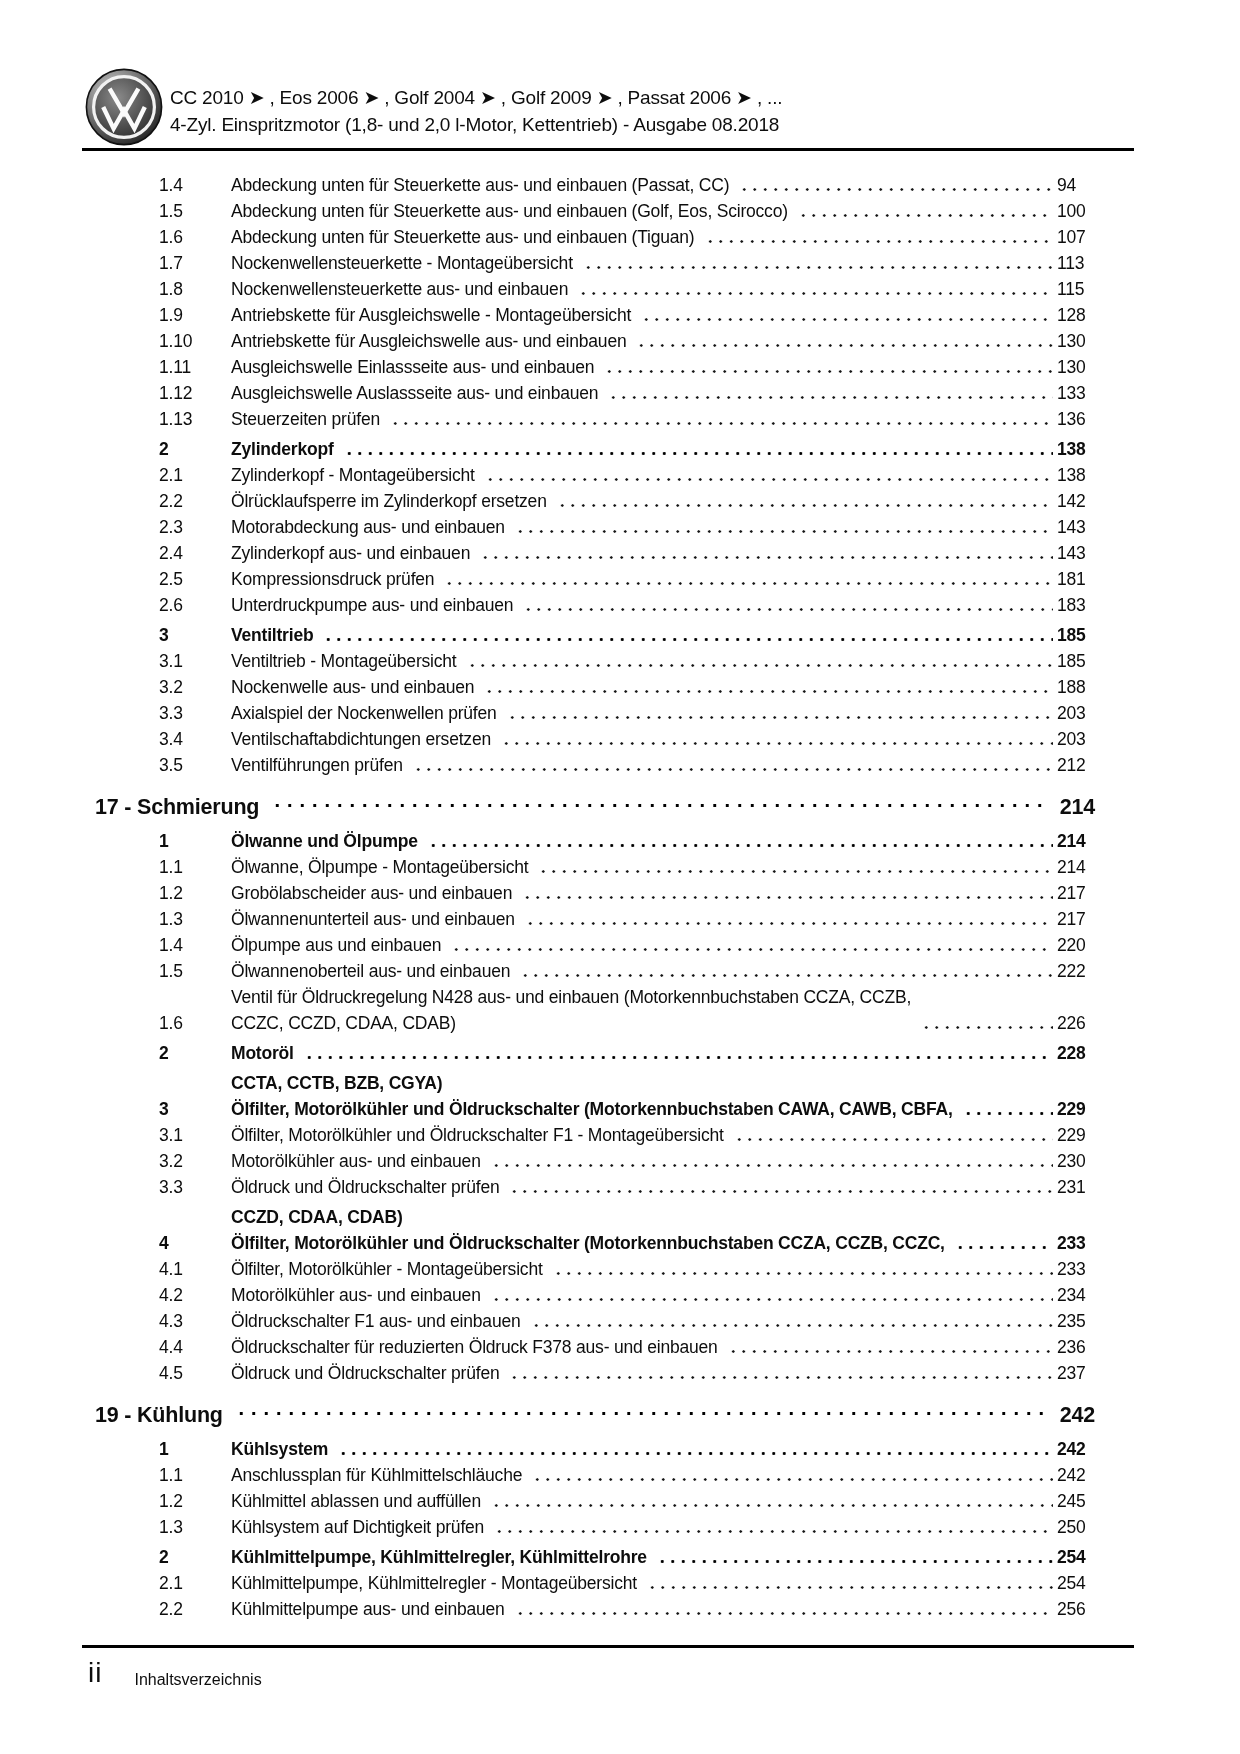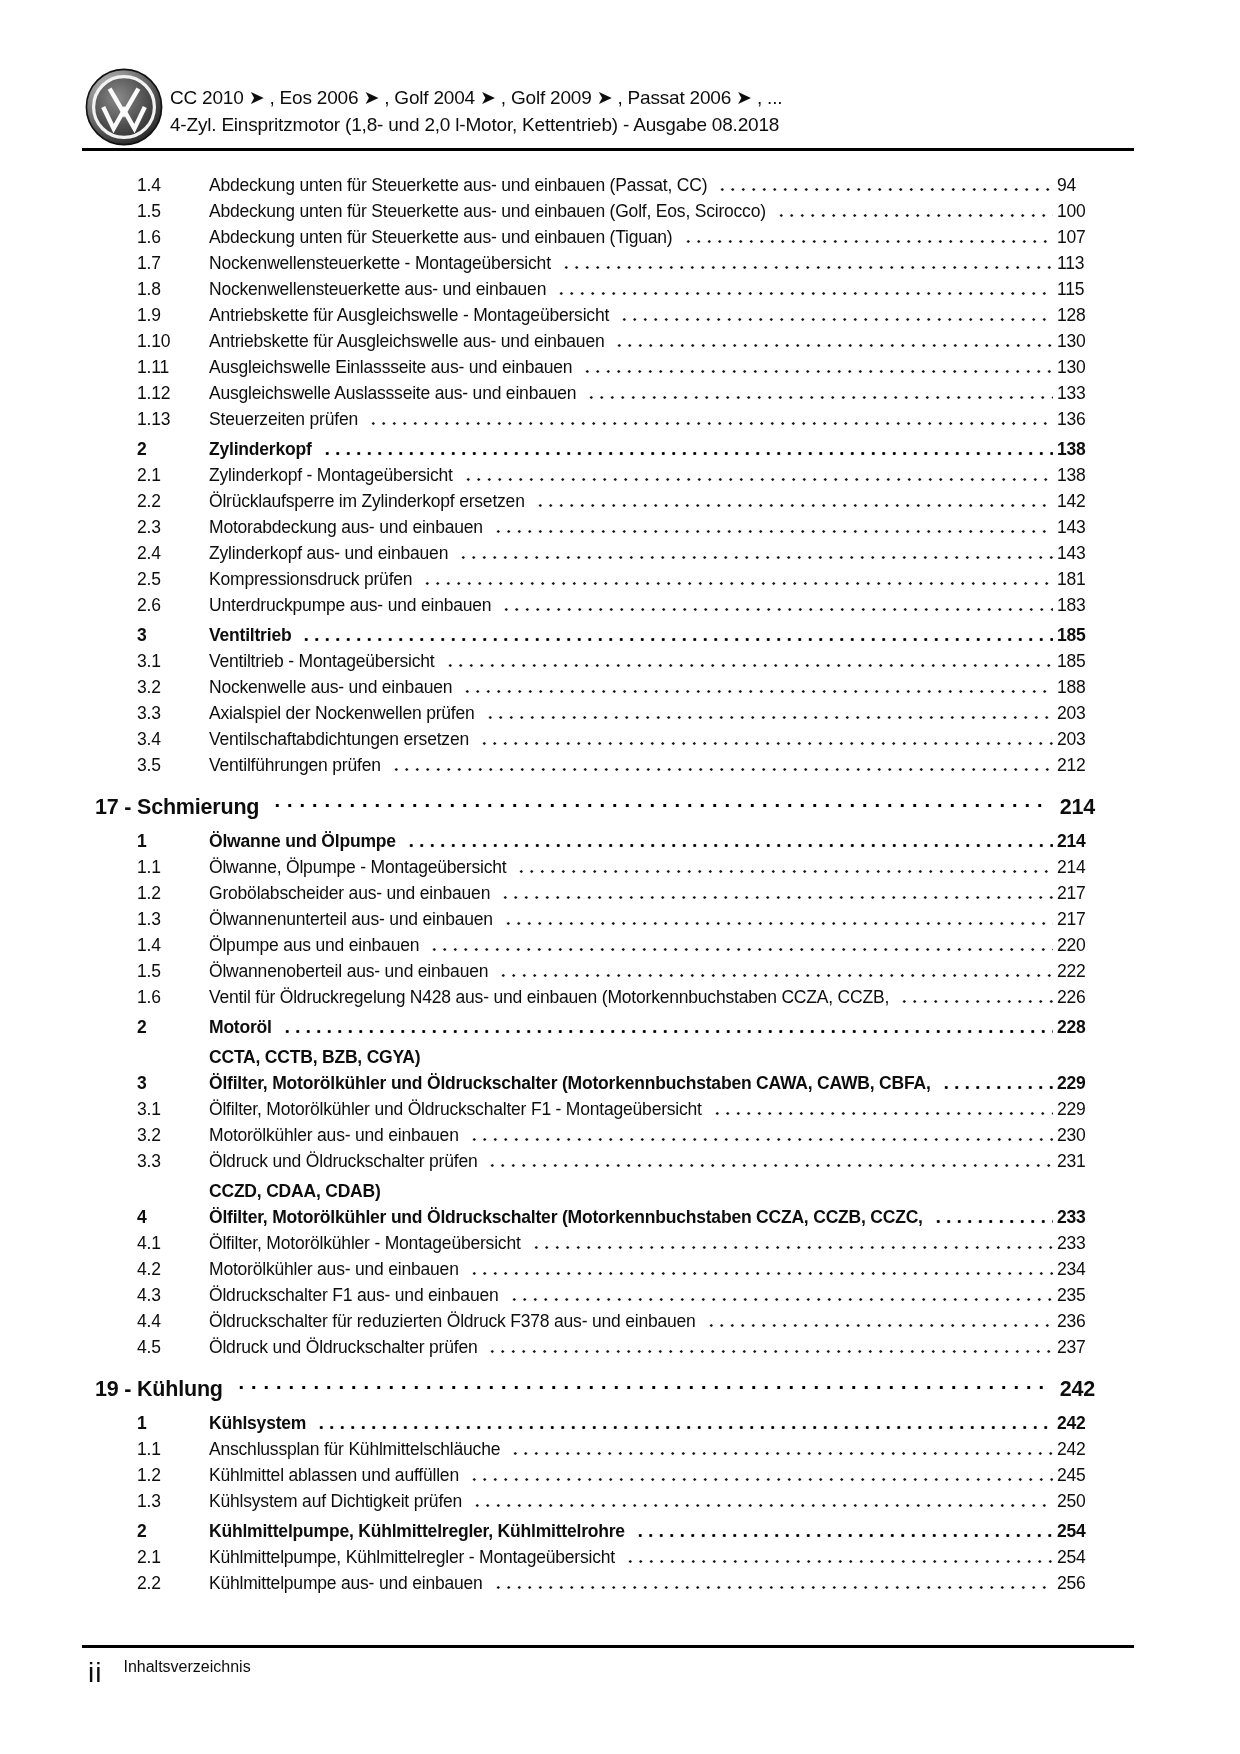--- a/index.html
+++ b/index.html
@@ -11,41 +11,41 @@
   }
   .logo{position:absolute;left:84px;top:66px;width:80px;height:82px;}
   .header-text{position:absolute;left:170px;top:84px;font-size:19px;line-height:27px;letter-spacing:-0.2px;white-space:nowrap;}
   .rule{position:absolute;left:82px;width:1052px;height:3px;background:#000;}
   .rule-top{top:148px;}
   .rule-bottom{top:1645px;}
 
   .toc{position:absolute;left:95px;top:172px;width:1000px;font-size:17.5px;letter-spacing:-0.2px;}
   .entries{margin-left:42px;}
   .row{display:flex;align-items:flex-end;line-height:26px;}
-  .row .num{flex:none;width:72px;}
+  .row .num{flex:none;width:72px;margin-left:22px;}
   .row .title{flex:0 1 auto;}
   .row .title .line{display:block;white-space:nowrap;}
   .leader{
     flex:1 1 18px;min-width:18px;height:9px;margin:0 4px 4px 8px;
     background-image:radial-gradient(circle, #141414 1.15px, rgba(0,0,0,0) 1.45px);
     background-size:10.5px 9px;background-repeat:repeat-x;background-position:2px center;
   }
   .row .page{flex:none;min-width:38px;text-align:left;}
   .row.bold{font-weight:bold;}
   .row.section{margin-top:4px;}
   .row.section .leader{background-image:radial-gradient(circle, #000 1.3px, rgba(0,0,0,0) 1.6px);}
   .chapter-row{display:flex;align-items:center;font-size:21.5px;font-weight:bold;line-height:30px;margin:14px 0 6px 0;letter-spacing:-0.2px;}
   .chapter-row .leader{
     height:11px;margin:0 2px 4px 10px;
     background-image:radial-gradient(circle, #000 1.55px, rgba(0,0,0,0) 1.9px);
     background-size:12.5px 11px;
   }
   .chapter-row .page{flex:none;min-width:44px;text-align:right;}
 
-  .footer{position:absolute;left:88px;top:1658px;display:flex;align-items:flex-start;gap:21px;}
+  .footer{position:absolute;left:88px;top:1658px;display:flex;align-items:flex-end;gap:32px;}
   .footer .pg{font-size:28px;line-height:1.1;letter-spacing:1px;}
   .footer .label{font-size:16px;}
 </style>
 </head>
 <body>
 
 <div>
 
   <svg class="logo" viewBox="0 0 100 100" xmlns="http://www.w3.org/2000/svg">
     <defs>
@@ -313,20 +313,21 @@
             <span class="title">
               <span class="line">Ölwannenoberteil aus- und einbauen</span>
             </span>
             <span class="leader"></span>
             <span class="page">222</span>
           </div>
           <div class="row">
             <span class="num">1.6</span>
             <span class="title">
               <span class="line">Ventil für Öldruckregelung N428 aus- und einbauen (Motorkennbuchstaben CCZA, CCZB,</span>
+              <span class="line">CCZC, CCZD, CDAA, CDAB)</span>
             </span>
             <span class="leader"></span>
             <span class="page">226</span>
           </div>
           <div class="row bold section">
             <span class="num">2</span>
             <span class="title">
               <span class="line">Motoröl</span>
             </span>
             <span class="leader"></span>

